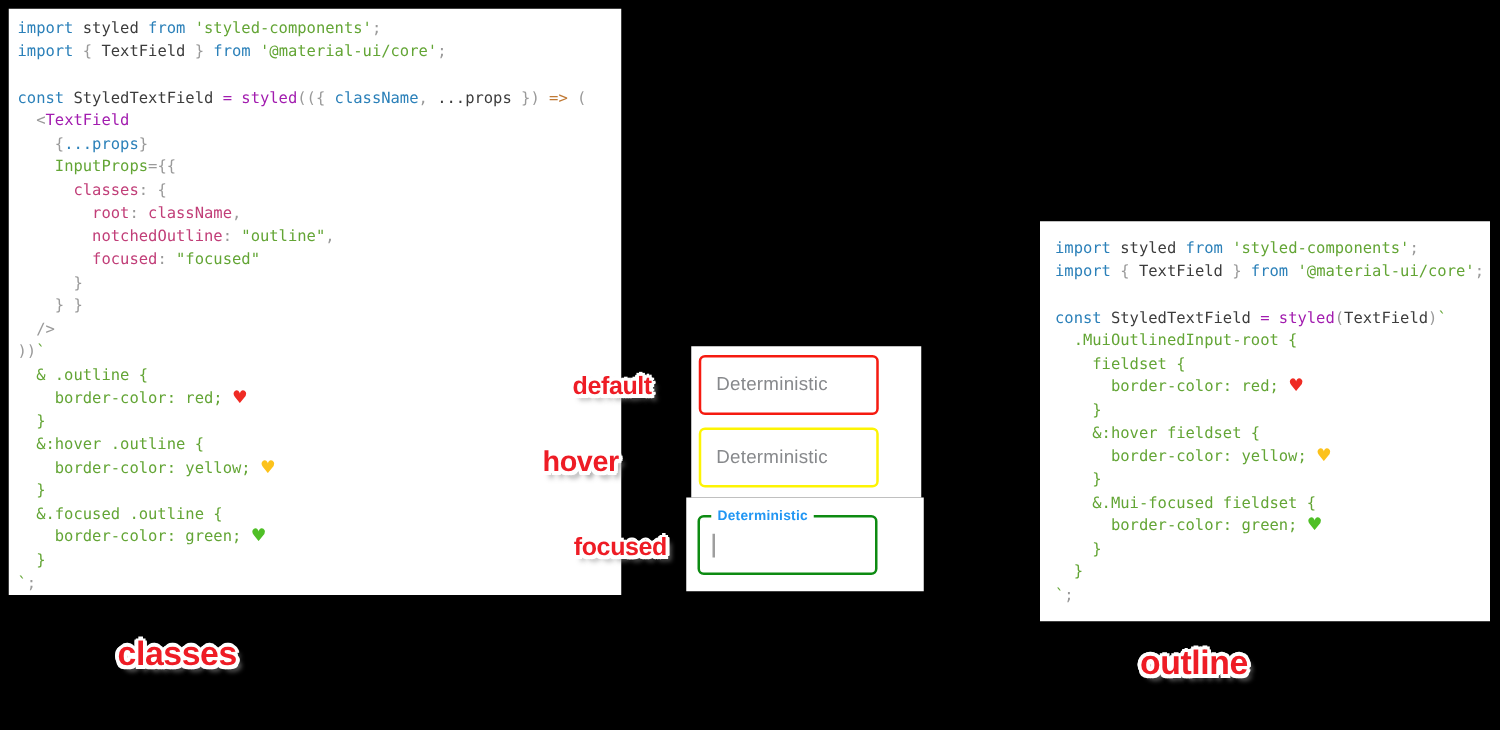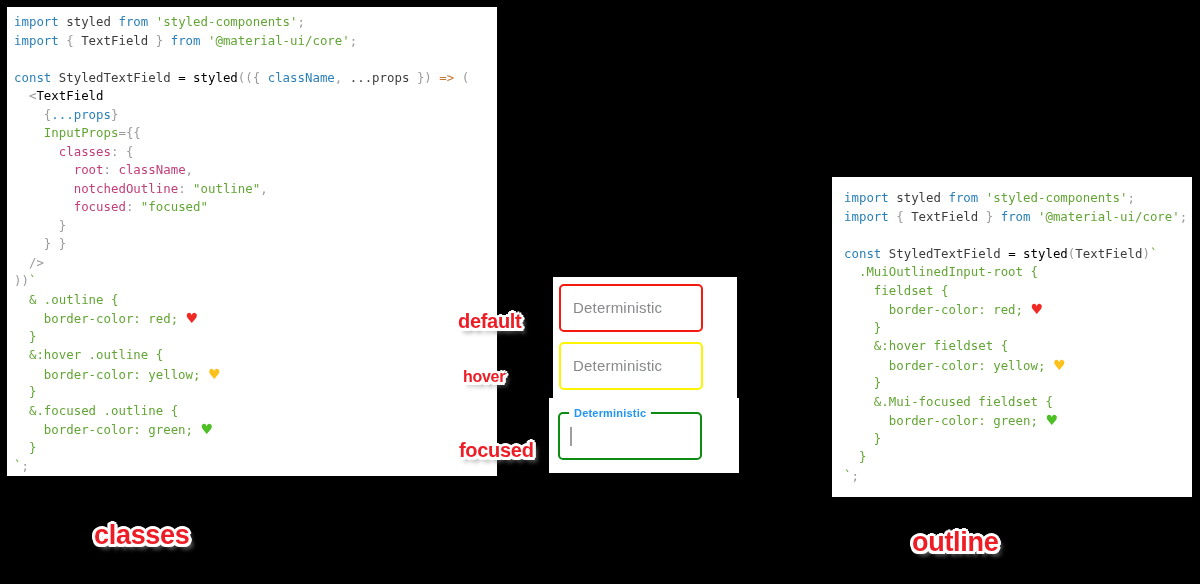--- a/index.html
+++ b/index.html
@@ -9,21 +9,21 @@
   
   .code-panel{position:absolute;background:#fff;box-sizing:border-box;}
   .panel-left{left:7px;top:7px;width:490px;height:469px;padding:6px 0 0 7px;}
   .panel-right{left:832px;top:177px;width:360px;height:320px;padding:12px 0 0 12px;}
   .code{font-family:"DejaVu Sans Mono","Liberation Mono",monospace;
         font-size:12.4px;line-height:18.5px;white-space:pre;}
   .code-line{height:18.5px;}
   .t-kw{color:#2b80b9;}          
   .t-pl{color:#3c3c3c;}          
   .t-st{color:#63a535;}          
-  .t-pk{color:#000000;}          
+  .t-pk{color:#a21caf;}          
   .t-pr{color:#c13e78;}          
   .t-pu{color:#9a9a9a;}          
   .t-ar{color:#c07a36;}          
   .t-hr,.t-hy,.t-hg{font-family:"DejaVu Sans",sans-serif;font-size:14px;}
   .t-hr{color:#ef2b24;}
   .t-hy{color:#fcc21b;}
   .t-hg{color:#4fbf26;}
 
   
   .demo-bg{position:absolute;background:#fff;}
@@ -39,23 +39,23 @@
   .float-label{position:absolute;top:-8px;left:9px;background:#fff;padding:0 5px;
                font-size:11px;font-weight:700;color:#2196f3;letter-spacing:.2px;line-height:14px;}
   .cursor{position:absolute;left:10px;top:13px;width:2px;height:19px;background:#9e9e9e;}
 
   
   .sticker{position:absolute;color:#ee1c25;font-weight:700;letter-spacing:-0.3px;
     text-shadow:
       -2px -2px 0 #fff, 2px -2px 0 #fff, -2px 2px 0 #fff, 2px 2px 0 #fff,
       -3px 0 0 #fff, 3px 0 0 #fff, 0 -3px 0 #fff, 0 3px 0 #fff,
       -2px 3px 0 #fff, 2px 3px 0 #fff, -3px -1px 0 #fff, 3px 1px 0 #fff,
-      4px 5px 4px rgba(140,140,140,.9); margin-top: 12px;}
+      4px 5px 4px rgba(140,140,140,.9);}
   .st-default{left:458px;top:298px;font-size:20px;}
-  .st-hover{left:463px;top:356px;font-size:16px;}
+  .st-hover{left:434px;top:356px;font-size:23px;}
   .st-focused{left:459px;top:427px;font-size:20px;}
   .st-classes{left:94px;top:508px;font-size:27px;}
   .st-globals{left:912px;top:515px;font-size:27px;}
 </style>
 </head>
 <body>
 
 <div class="stage">
 
   <section class="code-panel panel-left">

